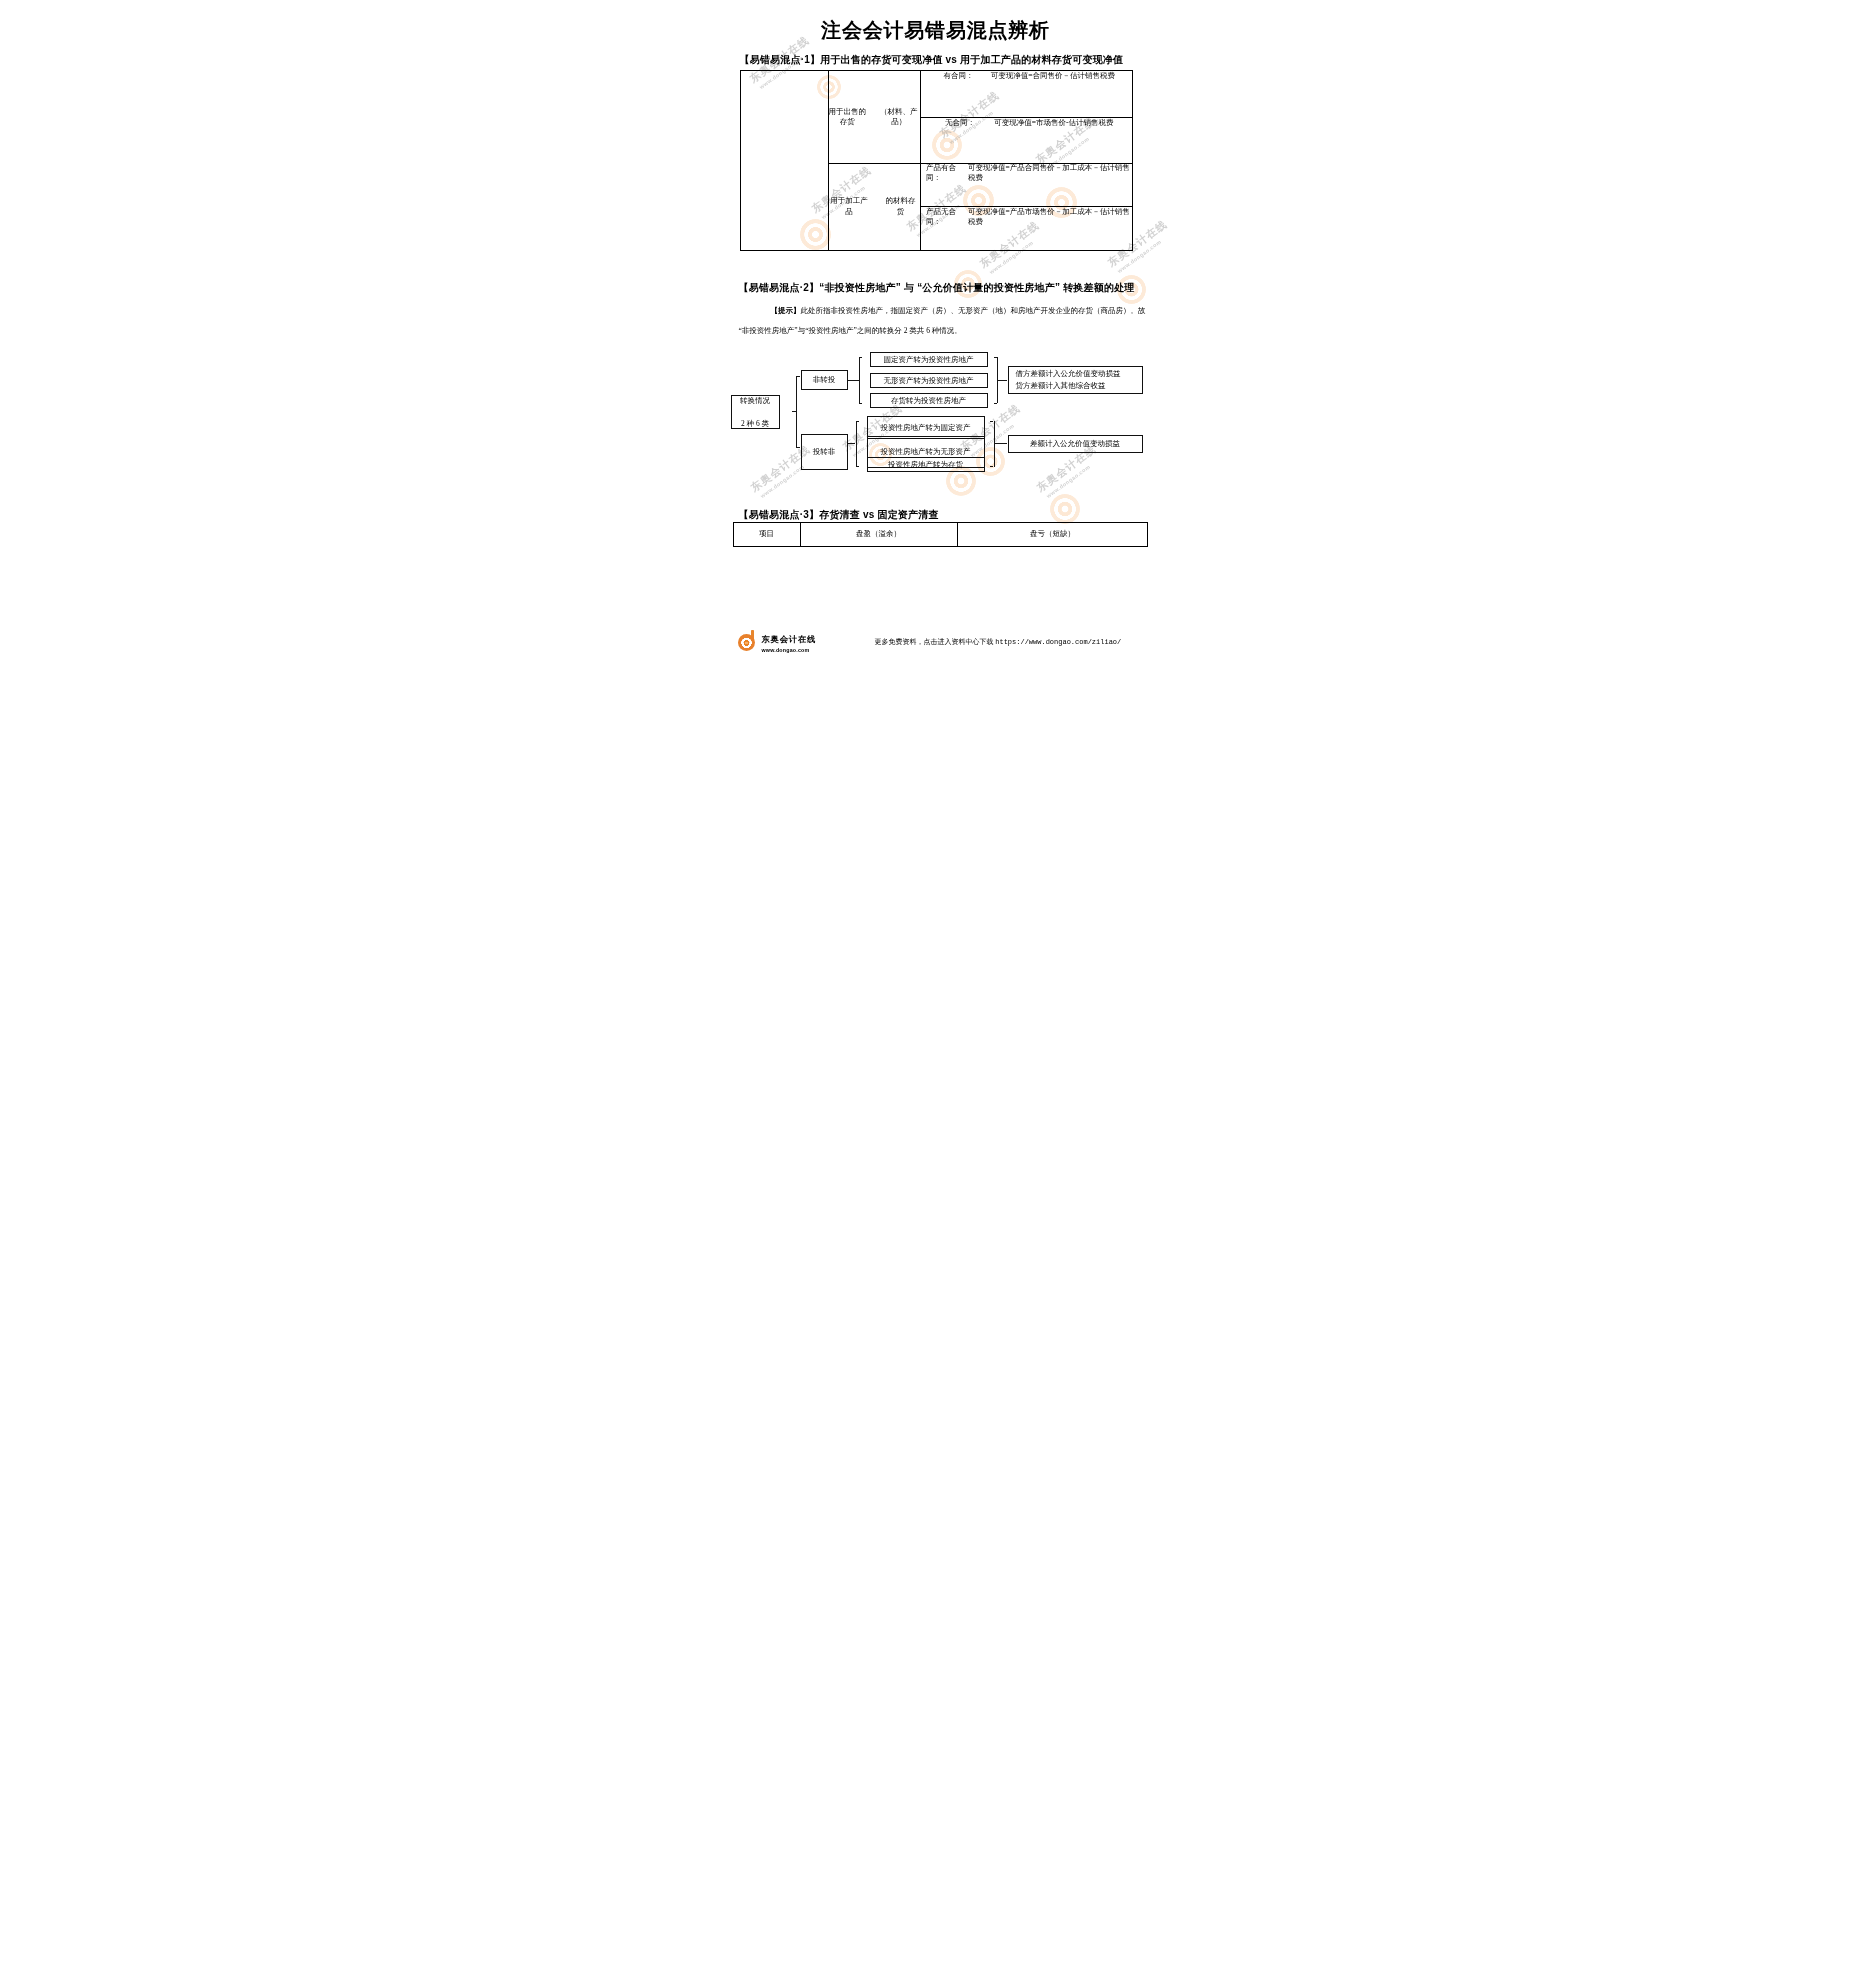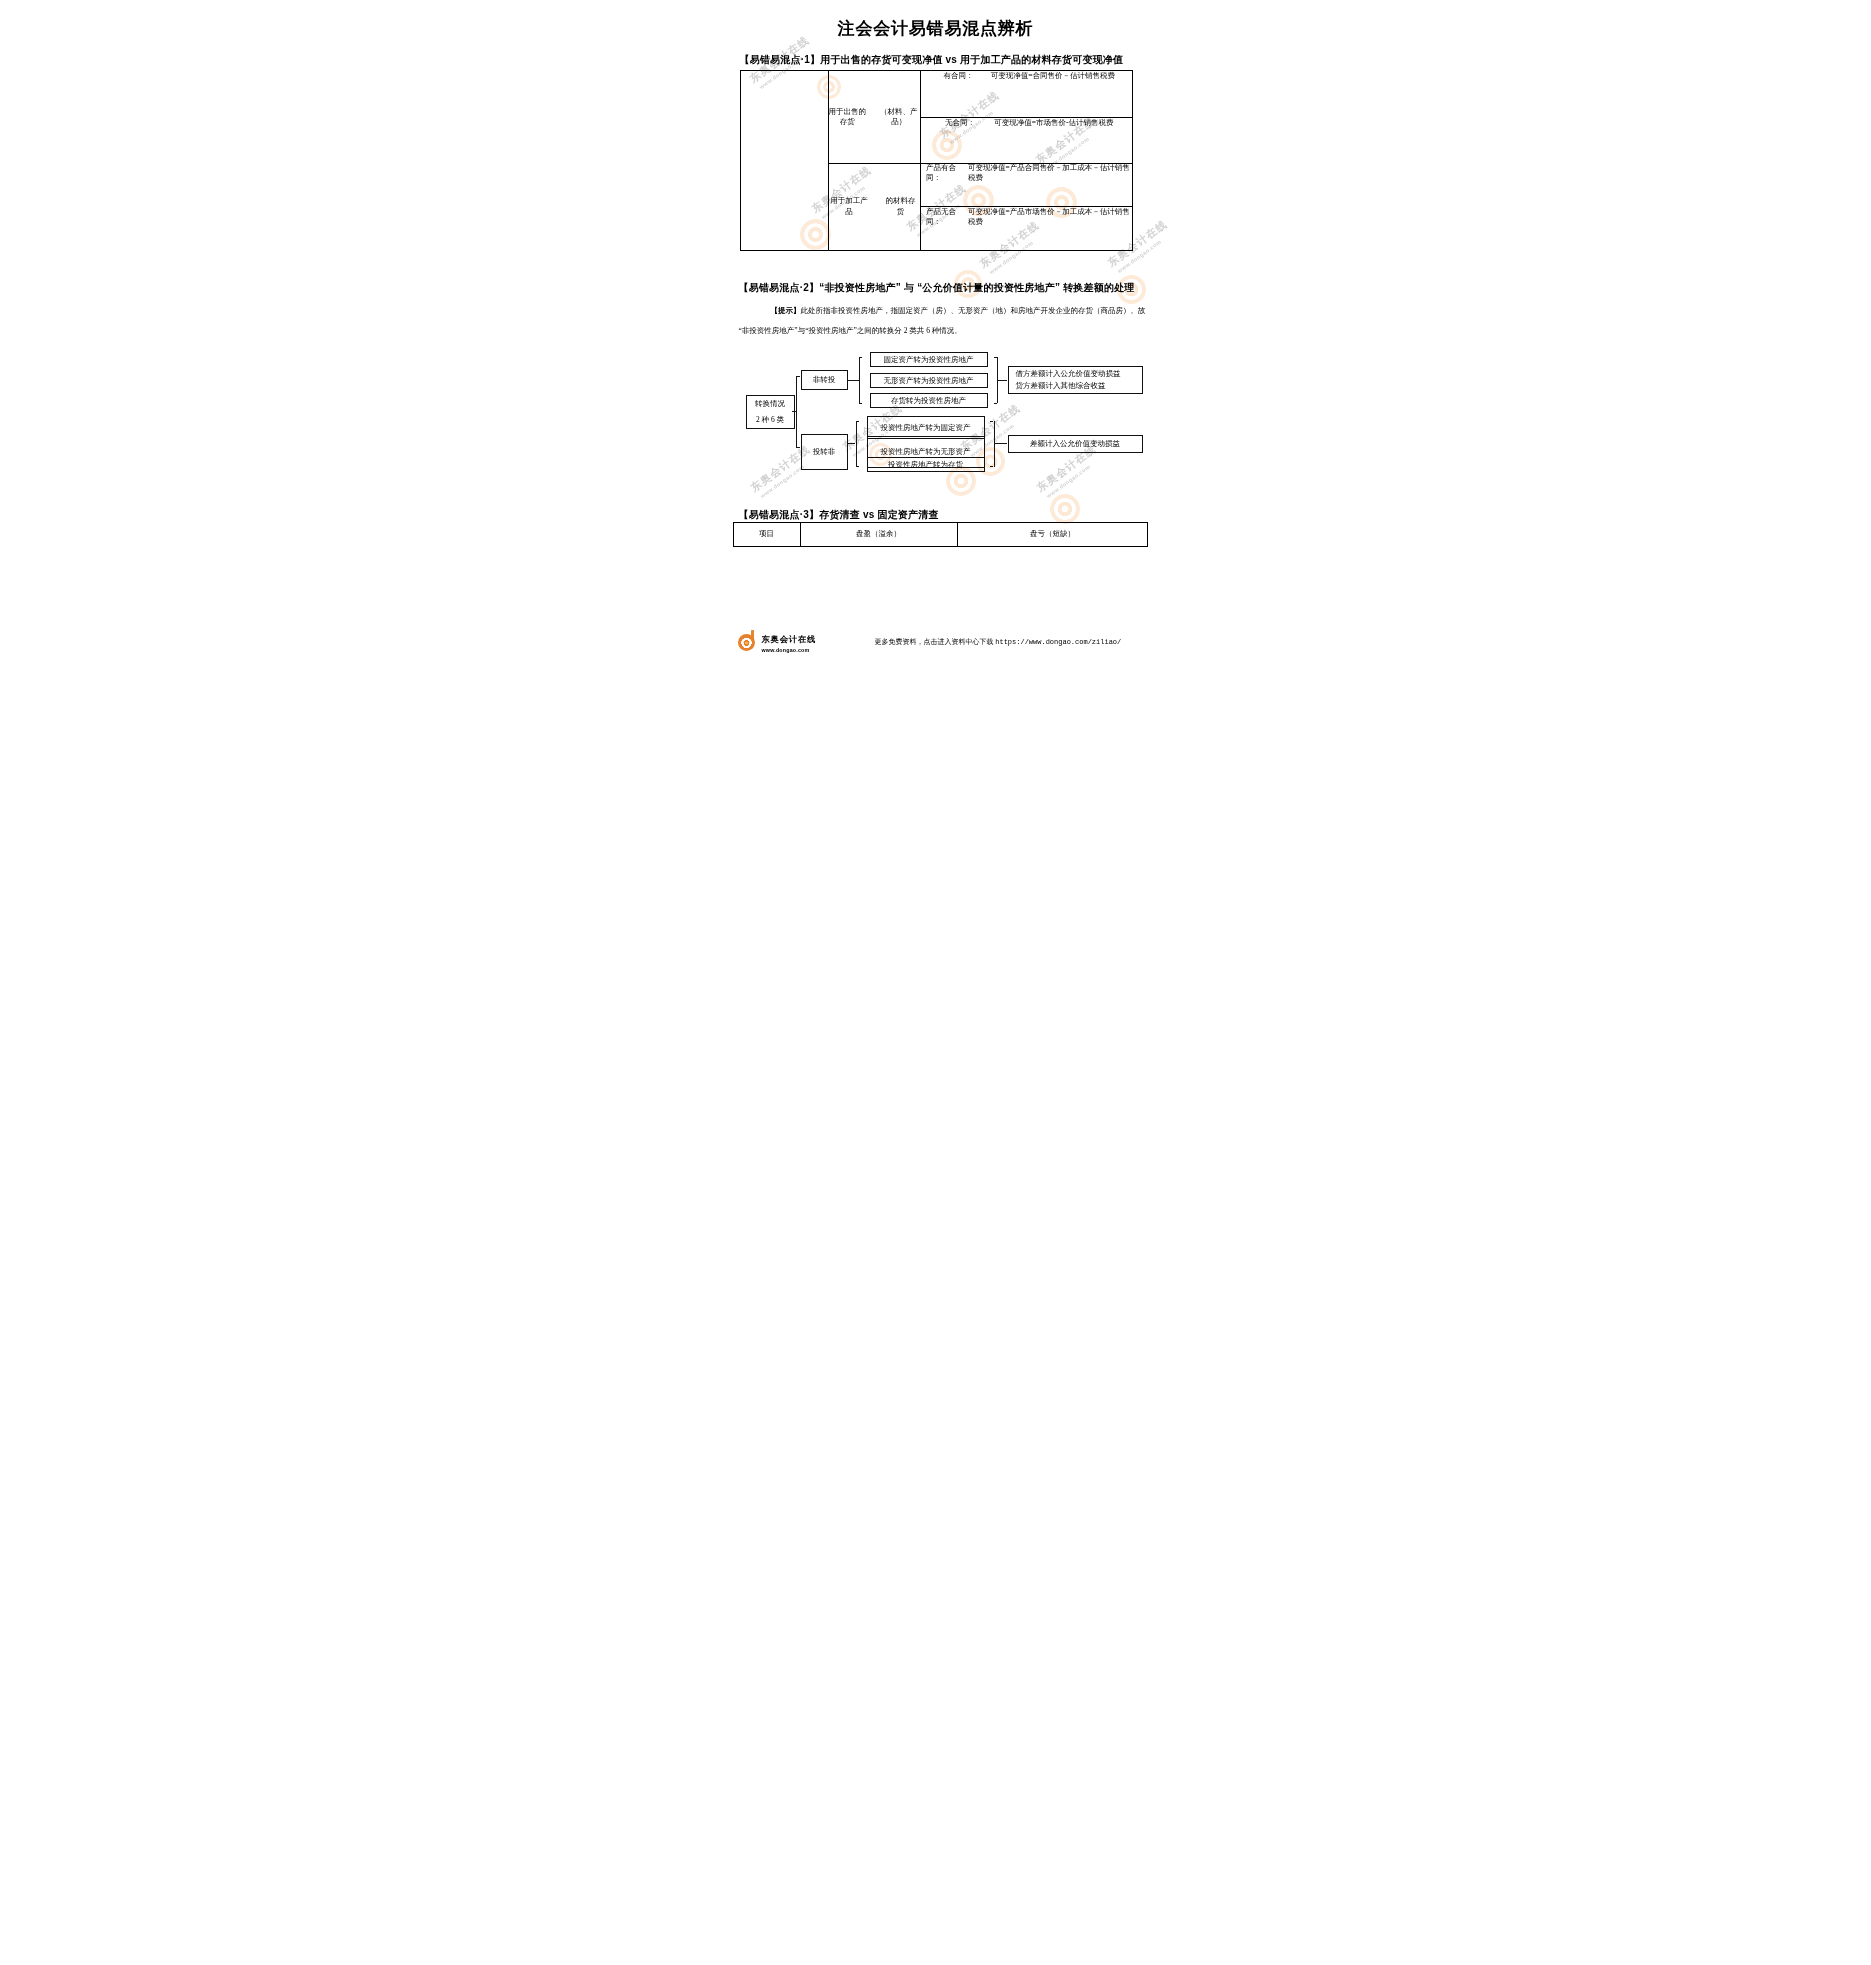--- a/index.html
+++ b/index.html
@@ -2,21 +2,21 @@
 <html style="font-size:6.3px"><head>
 <meta charset="utf-8">
 <style>
   html,body{margin:0;padding:0;background:#ffffff;}
   .page{position:relative;width:468px;height:662px;margin:0 auto;background:#fff;overflow:hidden;
         font-family:"Liberation Serif","DejaVu Serif",serif;color:#000;}
   .abs{position:absolute;}
   .hei{font-family:"Liberation Sans","DejaVu Sans",sans-serif;font-weight:700;}
   .song{font-family:"Liberation Serif","DejaVu Serif",serif;}
   .mono{font-family:"Liberation Mono","DejaVu Sans Mono",monospace;}
-  .title{left:0;right:0;top:17.3px;text-align:center;font-size:17px;letter-spacing:0.8px;}
+  .title{left:0;right:0;top:17.3px;text-align:center;font-size:20px;letter-spacing:0.8px;}
   .h2{font-size:10px;letter-spacing:0.2px;white-space:nowrap;}
   .bodyline{font-size:7.5px;white-space:nowrap;}
   
   .tbl{position:absolute;border:0.8px solid #000;}
   .ln{position:absolute;background:#000;}
   .cell{position:absolute;display:flex;flex-direction:row;align-items:center;justify-content:center;
         font-size:7.5px;line-height:10.2px;text-align:center;}
   .cell.left{align-items:flex-start;text-align:left;justify-content:space-evenly;padding-left:5.5px;box-sizing:border-box;}
   
   .diagram{position:absolute;left:29px;top:346px;width:432px;height:130px;}
@@ -146,21 +146,21 @@
       </div>
     </div>
 
     <div class="abs h2 hei" style="left:37px;top:281px;">【易错易混点·2】“非投资性房地产” 与 “公允价值计量的投资性房地产” 转换差额的处理</div>
     <div class="abs bodyline" style="left:37px;top:306px;margin-left:32px;">
       <span class="hei" style="font-size:7.5px;">【提示】</span><span>此处所指非投资性房地产，指固定资产（房）、无形资产（地）和房地产开发企业的存货（商品房）。故</span>
     </div>
     <div class="abs bodyline" style="left:37px;top:326px;">“非投资性房地产”与“投资性房地产”之间的转换分 2 类共 6 种情况。</div>
 
     <div class="diagram">
-      <div class="box" style="left:15px;top:49px;width:49px;height:34px;gap:6.3px;">
+      <div class="box" style="left:0;top:49px;width:49px;height:34px;gap:6.3px;justify-content:space-between;">
         <div>转换情况</div>
         <div>2 种 6 类</div>
       </div>
 
       <div>
         <div class="dln" style="left:65px;top:30px;width:0.6px;height:72px;"></div>
         <div class="dln" style="left:65px;top:30px;width:4.3px;height:0.6px;"></div>
         <div class="dln" style="left:65px;top:101px;width:4.3px;height:0.6px;"></div>
         <div class="dln" style="left:61px;top:65px;width:4.7px;height:0.6px;"></div>
       </div>

